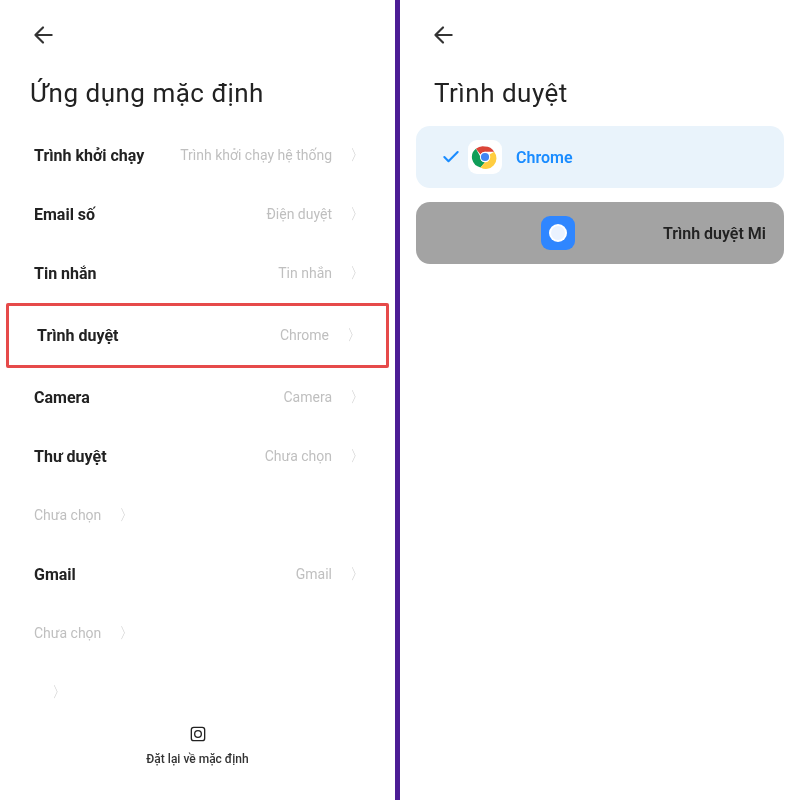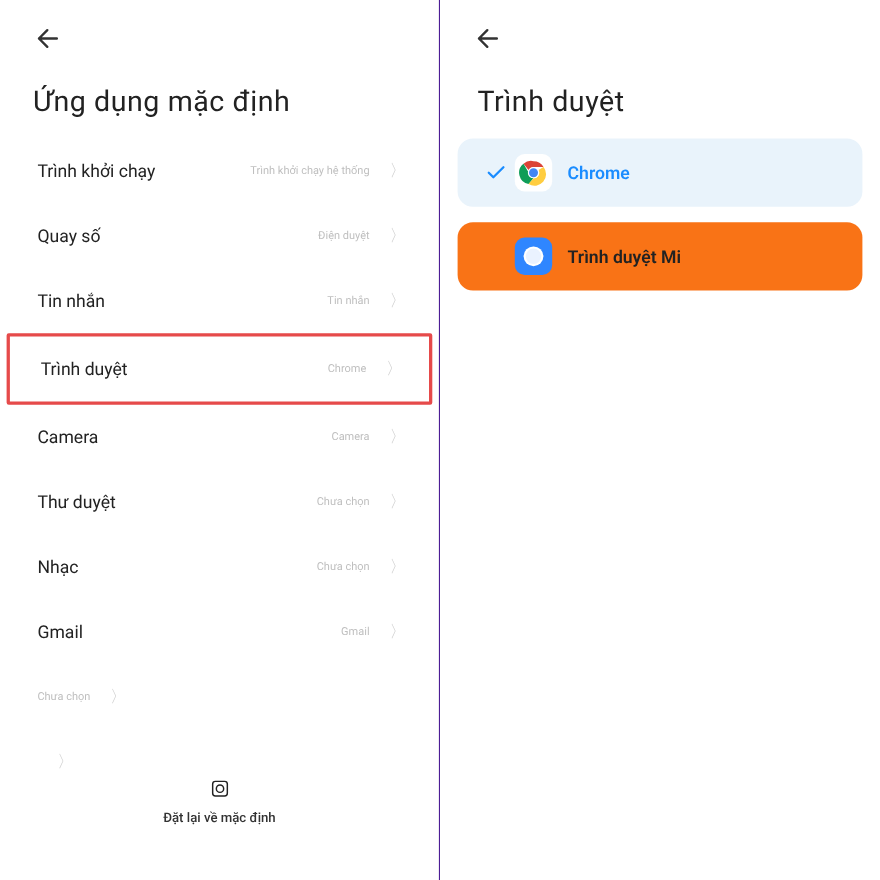--- a/index.html
+++ b/index.html
@@ -1,37 +1,37 @@
 <!DOCTYPE html>
 <html><head>
   <meta charset="utf-8">
   <style>
     * { box-sizing: border-box; margin: 0; padding: 0; font-family: -apple-system, "Segoe UI", Roboto, Arial, sans-serif; }
     body { background: #fff; width: 800px; height: 800px; display: flex; }
     .panel { width: 400px; height: 800px; background: #fff; position: relative; }
-    .panel-left { border-right: 1px solid #4c1d95; }
+    .panel-left { border-right: 5px solid #4c1d95; }
     .back-arrow { padding: 22px 0 0 30px; font-size: 24px; color: #333; cursor: pointer; }
     .page-title { font-size: 26px; color: #222; padding: 24px 30px 18px 30px; font-weight: 400; letter-spacing: .5px;}
     .settings-list { padding: 0 0 0 0; }
     .row { display: flex; align-items: center; justify-content: space-between; padding: 20px 30px 20px 34px; cursor: pointer; }
-    .row-label { font-size: 16px; font-weight: 400; color: #222; flex: 1; }
+    .row-label { font-size: 16px; font-weight: 700; color: #222; flex: 1; }
     .row-value-wrap { display: flex; align-items: center; gap: 10px; max-width: 200px; }
-    .row-value { font-size: 10px; color: #bfbfbf; text-align: right; line-height: 1.2; }
+    .row-value { font-size: 14px; color: #bfbfbf; text-align: right; line-height: 1.2; }
     .chevron { color: #cfcfcf; font-size: 15px; margin-left: 8px; }
     .highlight-box { border: 3px solid #e64a4a; margin: 0 6px; border-radius: 2px; }
     .highlight-box .row { padding: 20px 24px 20px 28px; }
-    .reset-footer { position: absolute; bottom: 50px; left: 0; right: 0; text-align: center; color: #333; font-size: 12px; font-weight: 500;}
+    .reset-footer { position: absolute; bottom: 34px; left: 0; right: 0; text-align: center; color: #333; font-size: 12px; font-weight: 500;}
     .reset-icon { font-size: 18px; margin-bottom: 4px; }
 
     
     .panel-right .page-title { padding-left: 34px; }
     .choice-list { padding: 0 16px; }
     .choice-row { display: flex; align-items: center; padding: 14px 18px; border-radius: 14px; margin-bottom: 14px; cursor: pointer; }
     .choice-row.selected { background: #e9f3fb; }
-    .choice-row.unselected { background: #f97316; }
+    .choice-row.unselected { background: #a3a3a3; justify-content: space-between; }
     .check-col { width: 34px; display:flex; justify-content:center; align-items:center; color: #1a8cff; font-size: 20px; font-weight:bold;}
     .app-icon { width: 34px; height: 34px; border-radius: 9px; display:flex; align-items:center; justify-content:center; margin-right: 14px; background:#fff; }
     .app-icon.chrome { background:#fff; }
     .app-icon.mi { background:#2f86ff; }
     .choice-label { font-size: 16px; font-weight: 600; }
     .choice-label.sel { color: #1a8cff; }
     .choice-label.unsel { color: #222; }
 
     
     .chrome-svg { width: 28px; height: 28px; }
@@ -52,21 +52,21 @@
   <div class="settings-list">
     <div class="row">
       <div class="row-label">Trình khởi chạy</div>
       <div class="row-value-wrap">
         <div class="row-value">Trình khởi chạy hệ thống</div>
         <span class="chevron">〉</span>
       </div>
     </div>
 
     <div class="row">
-      <div class="row-label">Quay số</div>
+      <div class="row-label">Email số</div>
       <div class="row-value-wrap">
         <div class="row-value">Điện duyệt</div>
         <span class="chevron">〉</span>
       </div>
     </div>
 
     <div class="row">
       <div class="row-label">Tin nhắn</div>
       <div class="row-value-wrap">
         <div class="row-value">Tin nhắn</div>
@@ -94,21 +94,20 @@
 
     <div class="row">
       <div class="row-label">Thư duyệt</div>
       <div class="row-value-wrap">
         <div class="row-value">Chưa chọn</div>
         <span class="chevron">〉</span>
       </div>
     </div>
 
     <div class="row">
-      <div class="row-label">Nhạc</div>
       <div class="row-value-wrap">
         <div class="row-value">Chưa chọn</div>
         <span class="chevron">〉</span>
       </div>
     </div>
 
     <div class="row">
       <div class="row-label">Gmail</div>
       <div class="row-value-wrap">
         <div class="row-value">Gmail</div>

